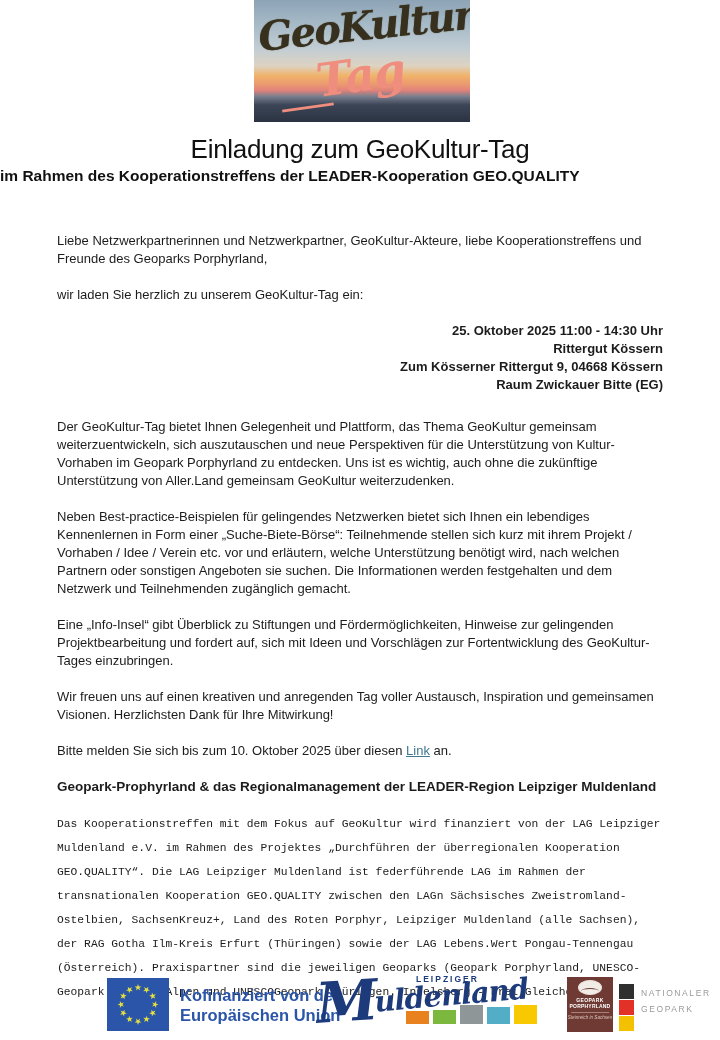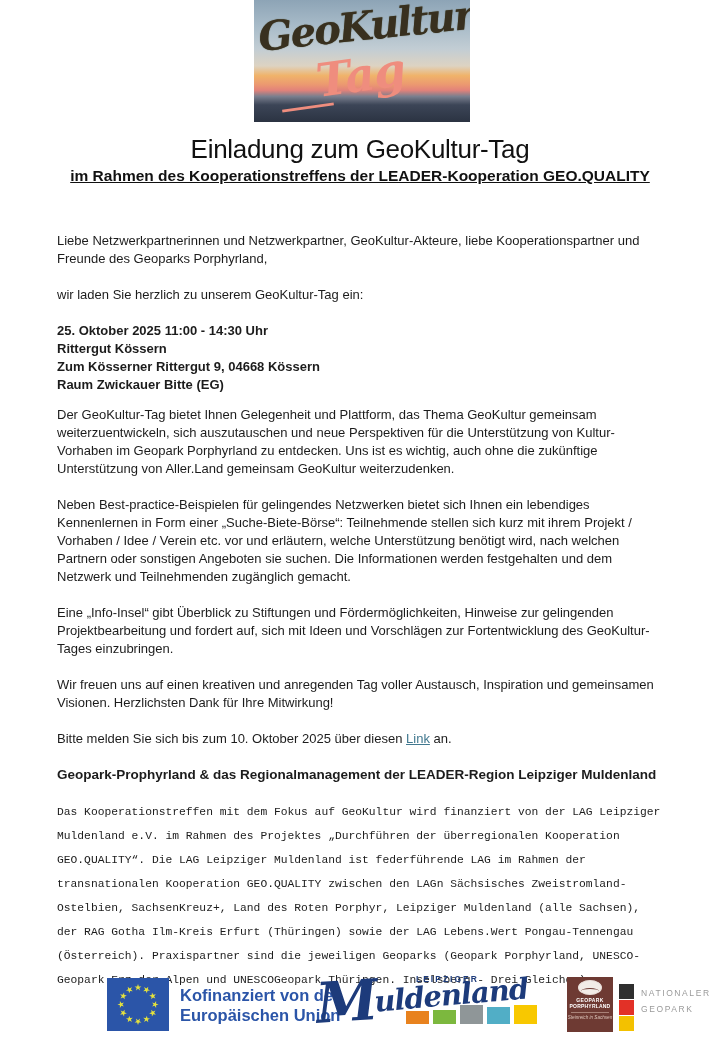--- a/index.html
+++ b/index.html
@@ -24,26 +24,26 @@
   }
   .script-tag {
     position:absolute; top:48px; left:62px;
     font-family:"DejaVu Serif", serif; font-style:italic; font-weight:bold;
     font-size:46px; color:#ef8d7e; transform:rotate(-8deg); letter-spacing:-1px;
   }
   .tag-underline { position:absolute; top:106px; left:28px; width:52px; height:3px; background:#ef8d7e; transform:rotate(-8deg); }
 
   
   .doc-title { text-align:center; font-size:26px; font-weight:normal; line-height:30px; letter-spacing:-0.3px; color:#111; }
-  .doc-subtitle { text-align:center; font-size:15.5px; font-weight:bold; line-height:20px; margin-top:2px; color:#111;text-decoration:underline; }
+  .doc-subtitle { text-align:left; font-size:15.5px; font-weight:bold; line-height:20px; margin-top:2px; color:#111; }
 
   
   .content { margin:46px 57px 0 57px; width:606px; font-size:13px; line-height:18px; color:#1c1c1c; }
   .content p { margin:0 0 18px 0; }
-  .event-details { text-align:left; font-weight:bold; margin:0 0 12px 0; }
+  .event-details { text-align:right; font-weight:bold; margin:0 0 24px 0; }
   .event-details div { line-height:18px; }
   a.reg-link { text-decoration:underline; cursor:pointer; }
   .bold-heading { font-weight:bold; font-size:13.5px; margin:0 0 16px 0 !important; }
   .small-print { font-size:11.3px; line-height:24px; margin-bottom:0 !important;font-family:Liberation Mono, monospace; }
 
   
   .footer { position:absolute; left:0; top:968px; width:720px; height:72px; }
 
   .eu-group { position:absolute; left:64px; top:10px; display:flex; align-items:center;padding-left:43px; }
   .eu-flag { width:62px; height:53px; display:block; }
@@ -82,21 +82,21 @@
   <div class="header-image">
     <div class="tag-underline"></div>
     <div class="script-geokultur">GeoKultur</div>
     <div class="script-tag">Tag</div>
   </div>
 
   <h1 class="doc-title">Einladung zum GeoKultur-Tag</h1>
   <h2 class="doc-subtitle">im Rahmen des Kooperationstreffens der LEADER-Kooperation GEO.QUALITY</h2>
 
   <div class="content">
-    <p>Liebe Netzwerkpartnerinnen und Netzwerkpartner, GeoKultur-Akteure, liebe Kooperationspartner und Freunde des Geoparks Porphyrland,</p>
+    <p>Liebe Netzwerkpartnerinnen und Netzwerkpartner, GeoKultur-Akteure, liebe Kooperationstreffens und Freunde des Geoparks Porphyrland,</p>
     <p>wir laden Sie herzlich zu unserem GeoKultur-Tag ein:</p>
 
     <div class="event-details">
       <div>25. Oktober 2025 11:00 - 14:30 Uhr</div>
       <div>Rittergut Kössern</div>
       <div>Zum Kösserner Rittergut 9, 04668 Kössern</div>
       <div>Raum Zwickauer Bitte (EG)</div>
     </div>
 
     <p>Der GeoKultur-Tag bietet Ihnen Gelegenheit und Plattform, das Thema GeoKultur gemeinsam weiterzuentwickeln, sich auszutauschen und neue Perspektiven für die Unterstützung von Kultur-Vorhaben im Geopark Porphyrland zu entdecken. Uns ist es wichtig, auch ohne die zukünftige Unterstützung von Aller.Land gemeinsam GeoKultur weiterzudenken.</p>

